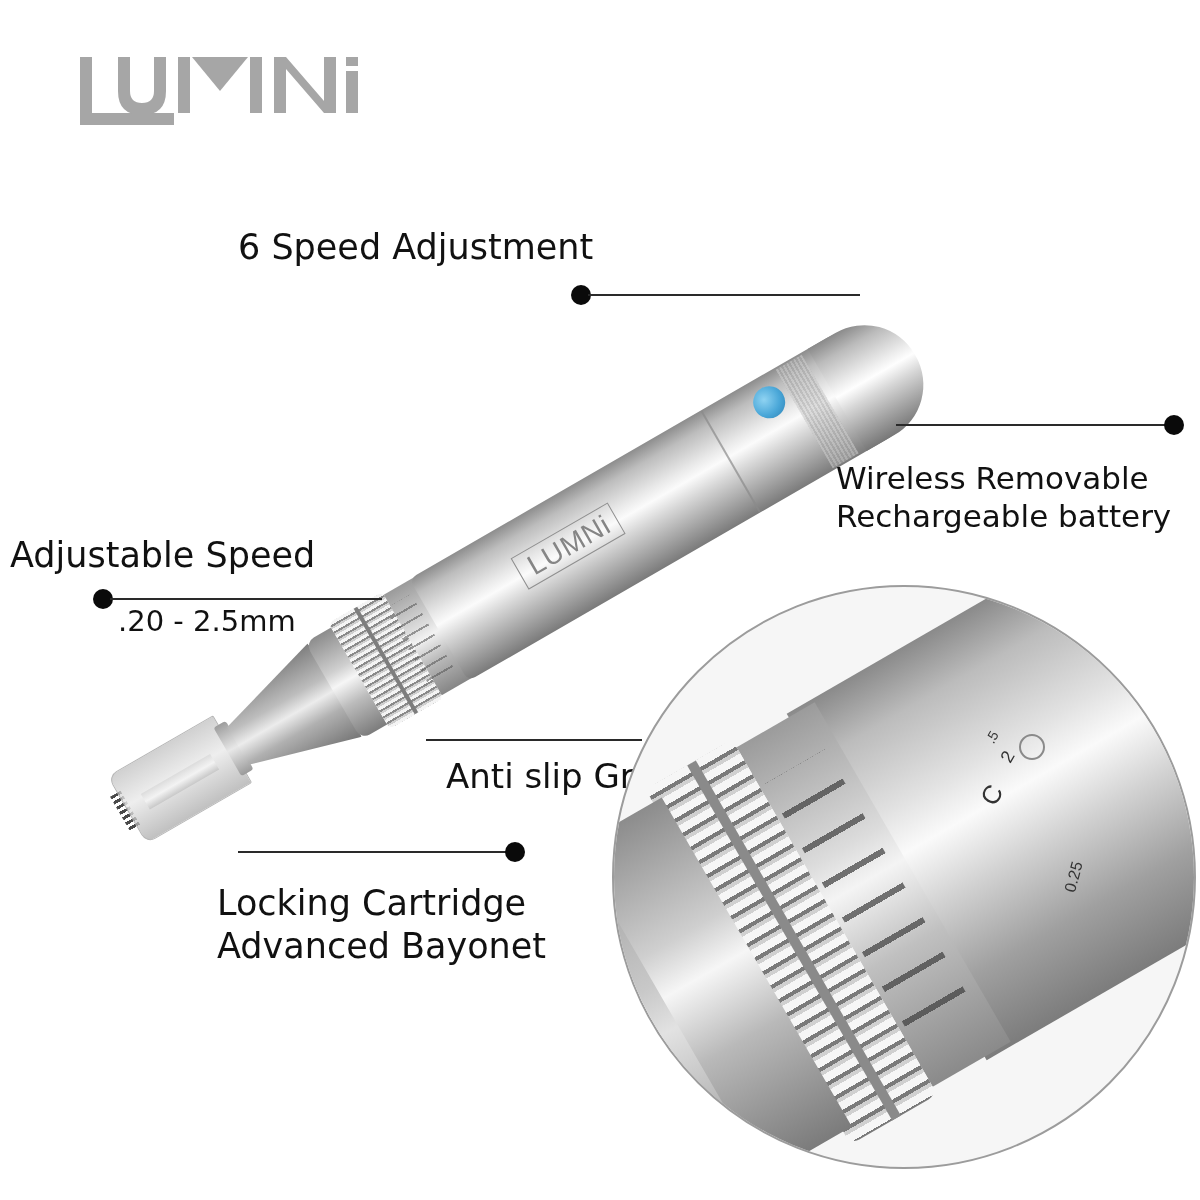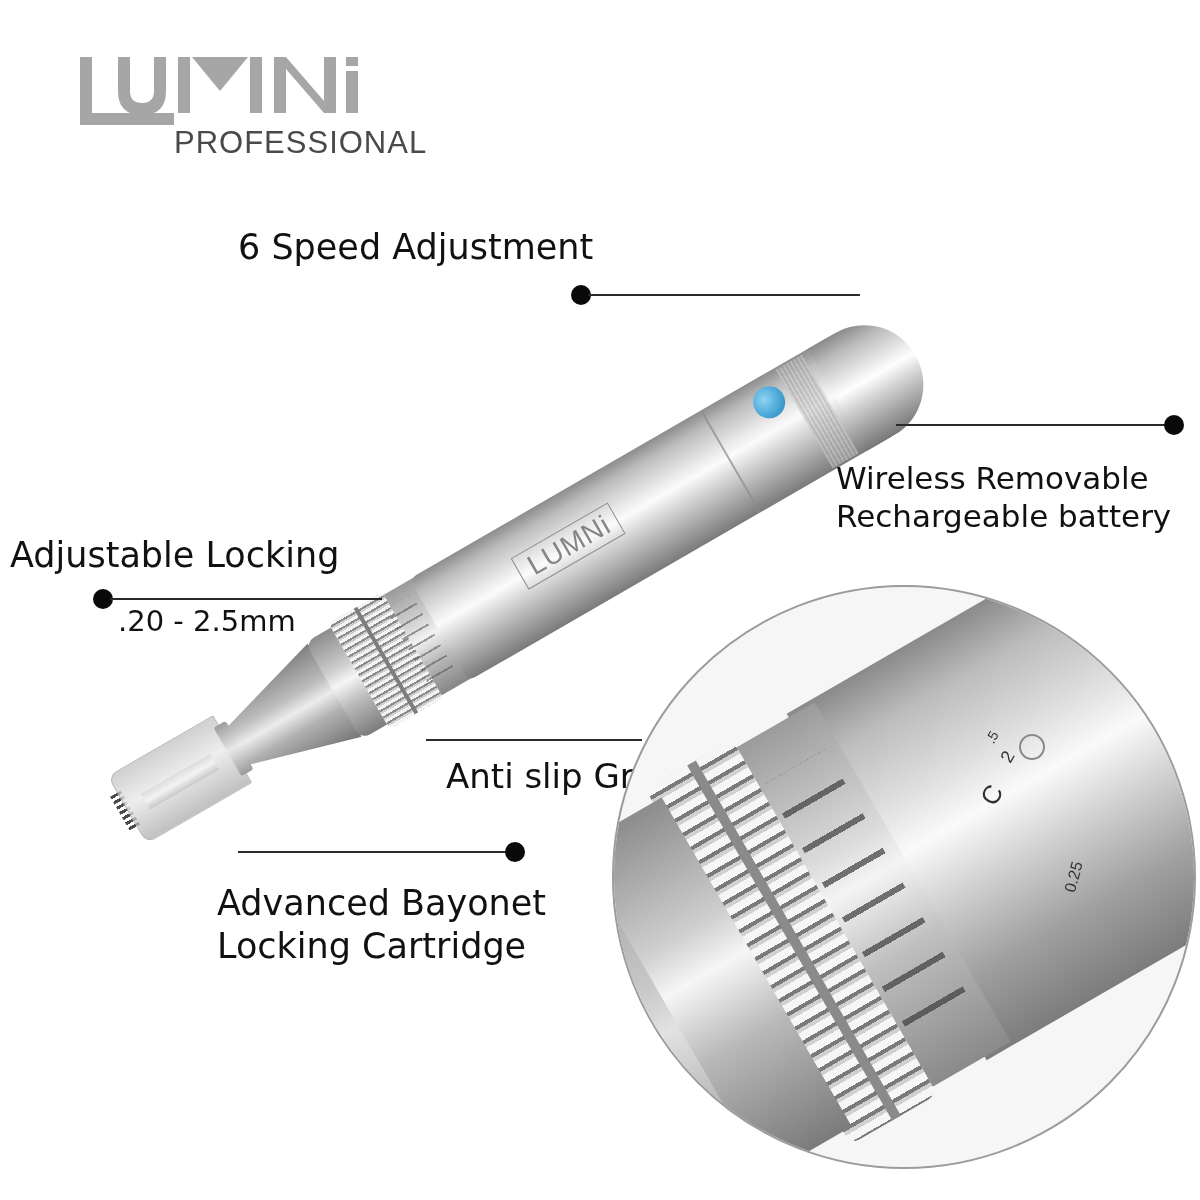--- a/index.html
+++ b/index.html
@@ -83,21 +83,20 @@
 
     <path d="M100 2 H112 V58 H100 Z" fill="#a6a6a6"></path>
     <path d="M114 2 H170 L142 36 Z" fill="#a6a6a6"></path>
     <path d="M172 2 H184 V58 H172 Z" fill="#a6a6a6"></path>
 
     <path d="M196 2 H208 L246 46 V2 H258 V58 H246 L208 14 V58 H196 Z" fill="#a6a6a6"></path>
 
     <rect x="268" y="2" width="12" height="9" fill="#a6a6a6"></rect>
     <rect x="268" y="16" width="12" height="42" fill="#a6a6a6"></rect>
   </svg>
-  <span class="logo-sub">PROFESSIONAL</span>
 </div>
 
 <div class="pen-wrap">
   <div class="pen">
     <div class="seg needles"></div>
     <div class="seg cartridge"></div>
     <div class="seg cart-core"></div>
     <div class="seg cart-ring"></div>
     <div class="seg cone"></div>
     <div class="seg collar"></div>
@@ -119,33 +118,33 @@
 <div class="dot" style="left:571px;top:285px;"></div>
 <div class="line" style="left:588px;top:294px;width:272px;"></div>
 
 <div class="line" style="left:896px;top:424px;width:280px;"></div>
 <div class="dot" style="left:1164px;top:415px;"></div>
 <div class="label" style="left:836px;top:460px;font-size:31px;">
   <div>Wireless Removable</div>
   <div>Rechargeable battery</div>
 </div>
 
-<div class="label" style="left:10px;top:534px;font-size:35px;">Adjustable Locking</div>
+<div class="label" style="left:10px;top:534px;font-size:35px;">Adjustable Speed</div>
 <div class="dot" style="left:93px;top:589px;"></div>
 <div class="line" style="left:110px;top:598px;width:272px;"></div>
 <div class="label" style="left:118px;top:604px;font-size:29px;">.20 - 2.5mm</div>
 
 <div class="line" style="left:426px;top:739px;width:216px;"></div>
 <div class="label" style="left:446px;top:756px;font-size:34px;">Anti slip Grip</div>
 
 <div class="line" style="left:238px;top:851px;width:272px;"></div>
 <div class="dot" style="left:505px;top:842px;"></div>
 <div class="label" style="left:217px;top:882px;font-size:35px;">
+  <div>Locking Cartridge</div>
   <div>Advanced Bayonet</div>
-  <div>Locking Cartridge</div>
 </div>
 
 <div class="abs inset">
   <div class="inset-pen">
     <div class="seg ip-body"></div>
     <div class="seg ip-scale"></div>
     <div class="seg ip-ticks"></div>
     <div class="seg ip-knurl2"></div>
     <div class="seg ip-div"></div>
     <div class="seg ip-collar"></div>

